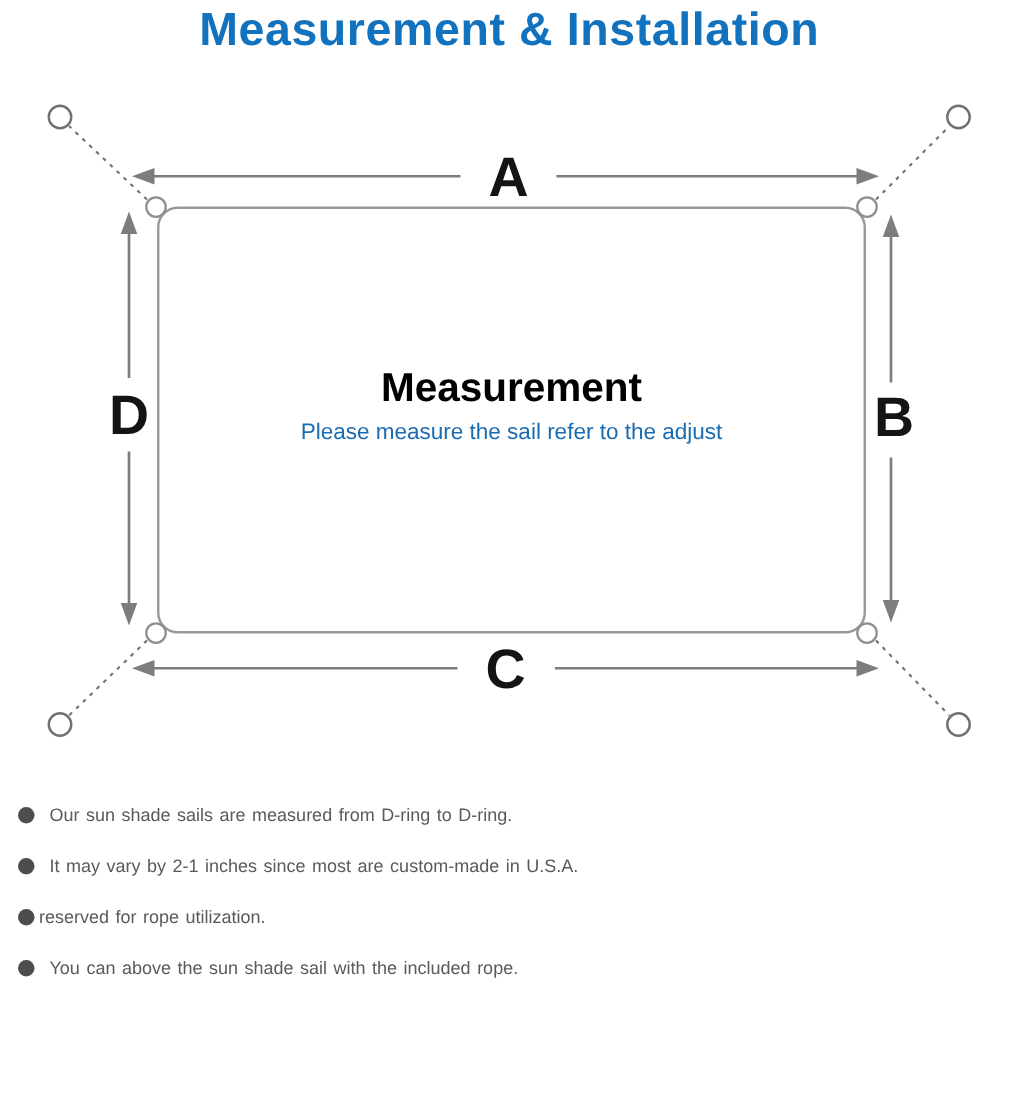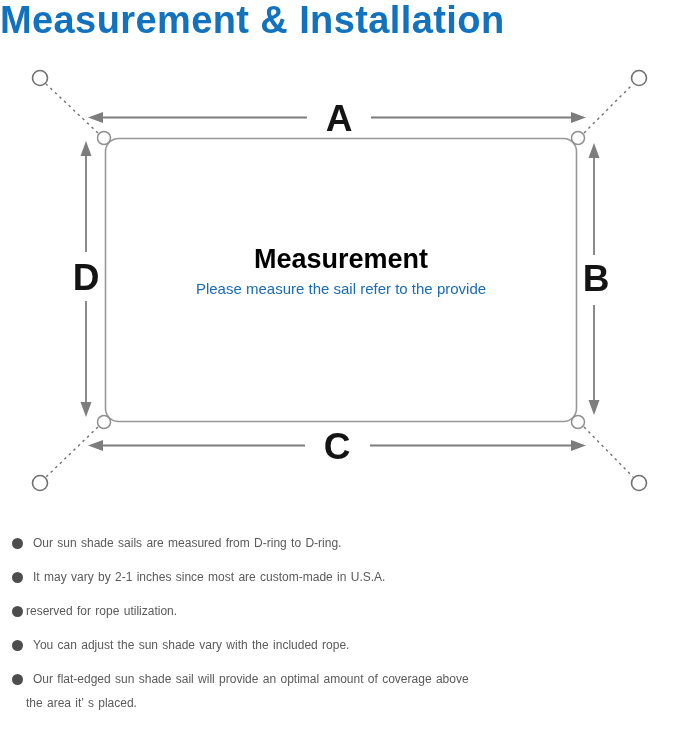--- a/index.html
+++ b/index.html
@@ -7,21 +7,22 @@
     position: relative;
     width: 679px;
     height: 739px;
     background: #ffffff;
     overflow: hidden;
     font-family: "Liberation Sans", sans-serif;
   }
   .page-title {
     position: absolute;
     left: 0; right: 0; top: 2px;
-    font-size: 38px;
+    text-align: center;
+    font-size: 31px;
     font-weight: 700;
     letter-spacing: 0.4px;
     color: #1272bd;
     line-height: 36px;
   }
   .diagram-svg {
     position: absolute;
     left: 0; top: 0;
     width: 679px; height: 525px;
   }
@@ -134,44 +135,39 @@
       <polygon points="594,415 588.5,400 599.5,400" stroke="none"></polygon>
     </g>
   </svg>
 
   <div class="dim-label dim-label-a">A</div>
   <div class="dim-label dim-label-b">B</div>
   <div class="dim-label dim-label-c">C</div>
   <div class="dim-label dim-label-d">D</div>
 
   <div class="center-heading">Measurement</div>
-  <div class="center-subtitle">Please measure the sail refer to the provide</div>
+  <div class="center-subtitle">Please measure the sail refer to the adjust</div>
 
   <div class="notes-list">
 
     <div class="bullet-item">
       <span class="bullet-dot"></span>
       <div class="note-line first">Our sun shade sails are measured from D-ring to D-ring.</div>
     </div>
 
     <div class="bullet-item">
       <span class="bullet-dot"></span>
       <div class="note-line first">It may vary by 2-1 inches since most are custom-made in U.S.A.</div>
     </div>
 
     <div class="bullet-item">
       <span class="bullet-dot"></span>
       <div class="note-line">reserved for rope utilization.</div>
     </div>
 
     <div class="bullet-item">
       <span class="bullet-dot"></span>
-      <div class="note-line first">You can adjust the sun shade vary with the included rope.</div>
+      <div class="note-line first">You can above the sun shade sail with the included rope.</div>
     </div>
 
-    <div class="bullet-item">
-      <span class="bullet-dot"></span>
-      <div class="note-line first">Our flat-edged sun shade sail will provide an optimal amount of coverage above</div>
-      <div class="note-line">the area it’ s placed.</div>
-    </div>
 
   </div>
 </div>
 
 </body></html>

